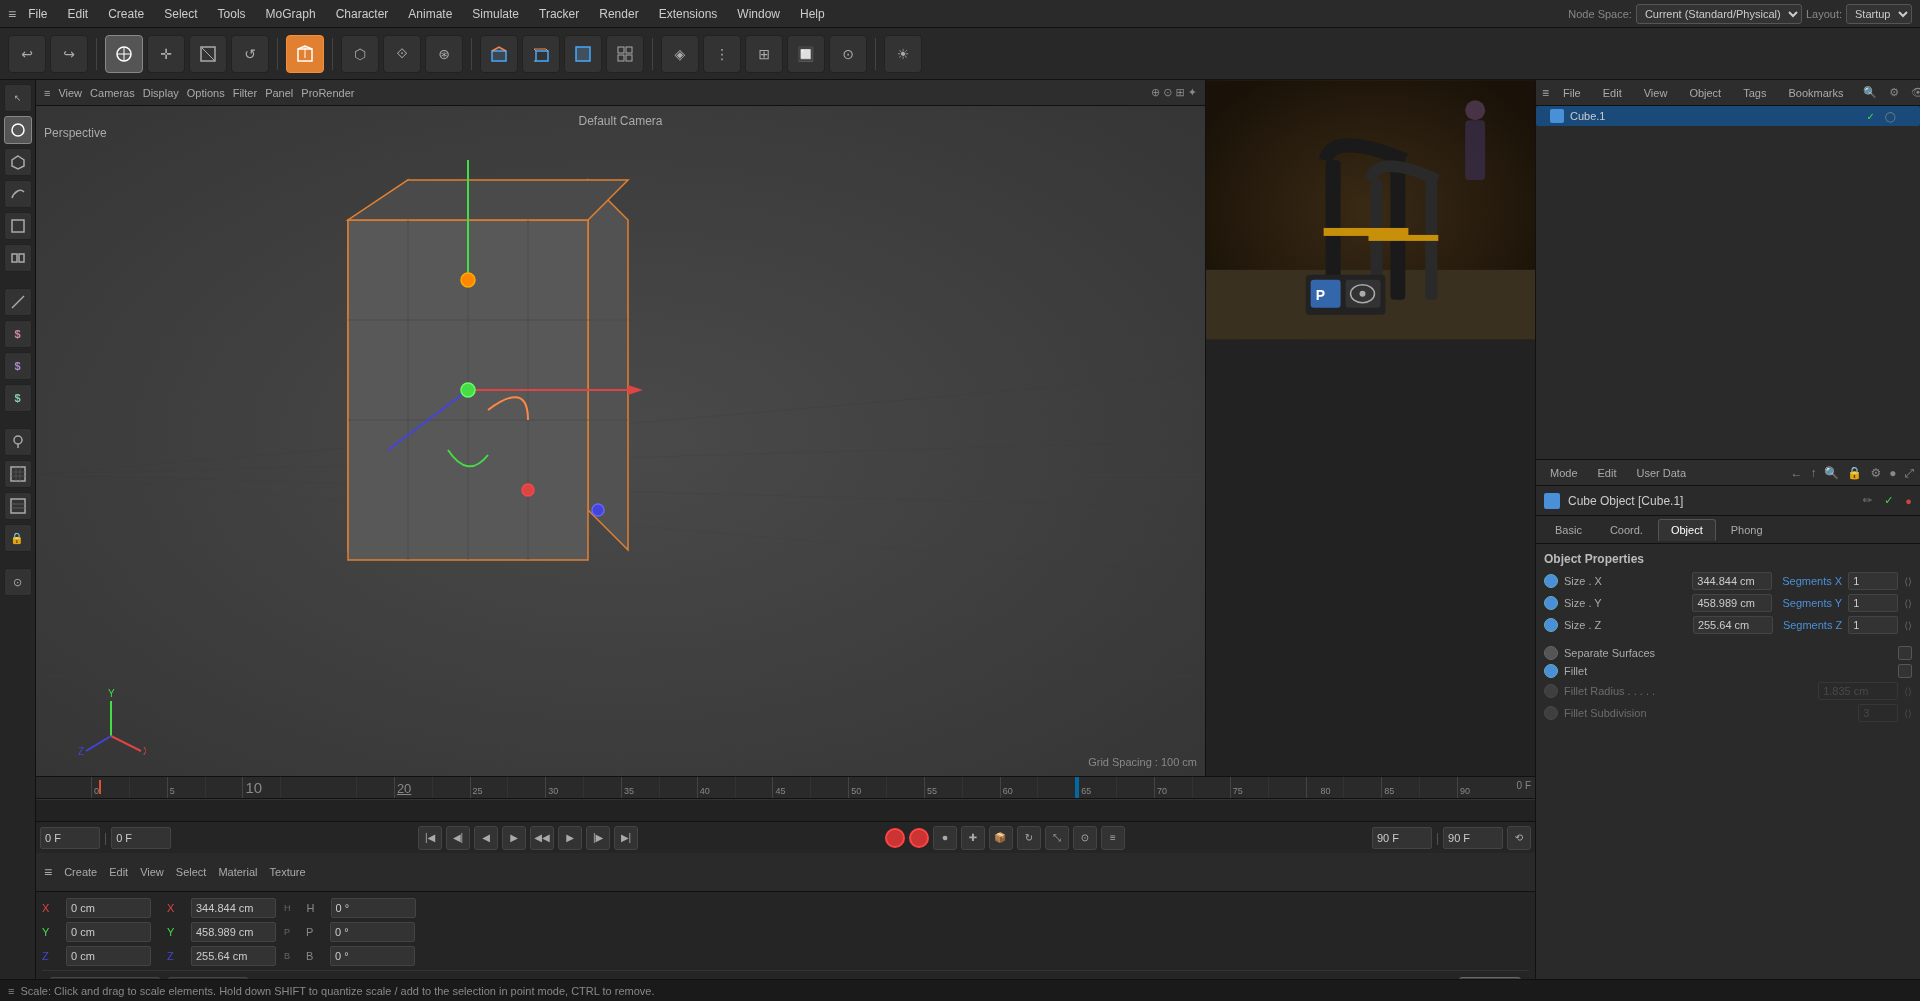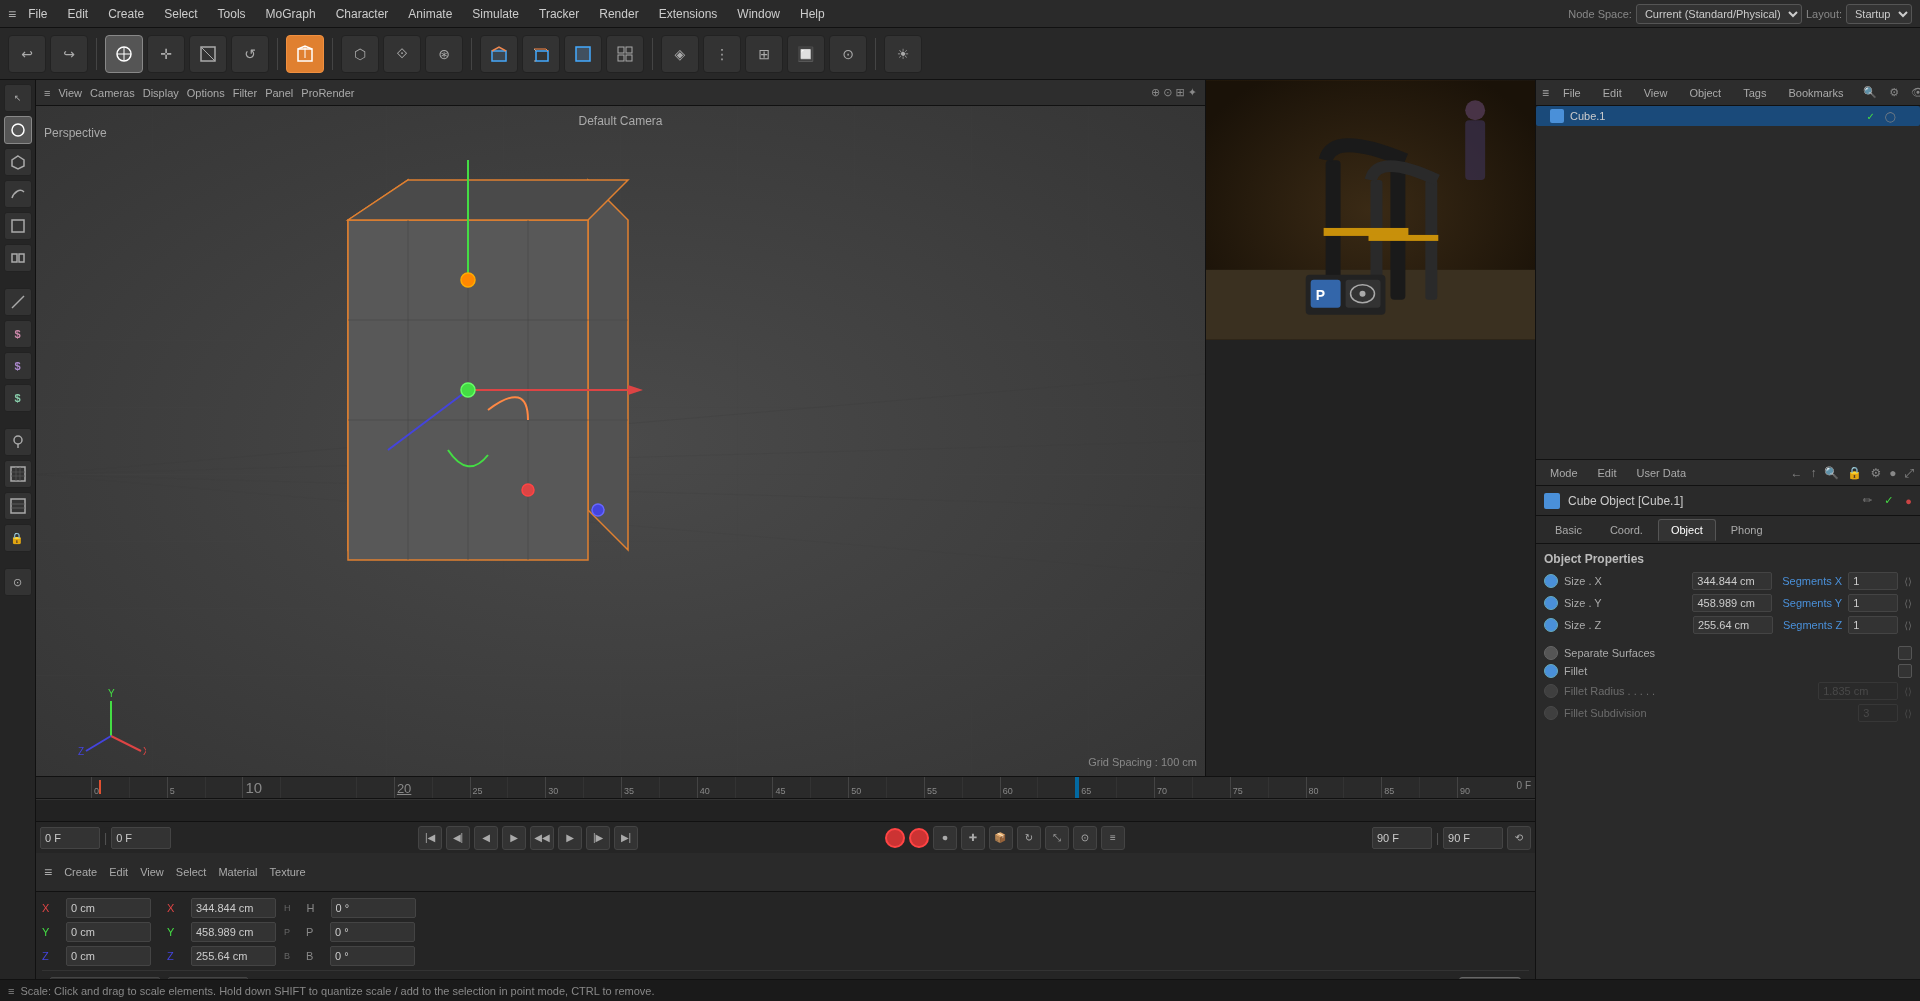--- a/index.html
+++ b/index.html
@@ -882,21 +882,21 @@
               <div style="flex:1;border-left:1px solid #333;"></div>
               <div style="flex:1;border-left:1px solid #444;display:flex;align-items:flex-end;padding-bottom:2px;">
                   <span style="color:#888;font-size:9px;padding-left:2px;">70</span>
                 </div>
               <div style="flex:1;border-left:1px solid #333;"></div>
               <div style="flex:1;border-left:1px solid #444;display:flex;align-items:flex-end;padding-bottom:2px;">
                   <span style="color:#888;font-size:9px;padding-left:2px;">75</span>
                 </div>
               <div style="flex:1;border-left:1px solid #333;"></div>
               <div style="flex:1;border-left:1px solid #444;display:flex;align-items:flex-end;padding-bottom:2px;">
-                  <span style="color:#888;font-size:9px;padding-left:2px;">80</span>
+                  <span style="color:#888;font-size:9px;padding-left:14px;">80</span>
                 </div>
               <div style="flex:1;border-left:1px solid #333;"></div>
               <div style="flex:1;border-left:1px solid #444;display:flex;align-items:flex-end;padding-bottom:2px;">
                   <span style="color:#888;font-size:9px;padding-left:2px;">85</span>
                 </div>
               <div style="flex:1;border-left:1px solid #333;"></div>
               <div style="flex:1;border-left:1px solid #444;display:flex;align-items:flex-end;padding-bottom:2px;">
                   <span style="color:#888;font-size:9px;padding-left:2px;">90</span>
                 </div>
             </div>

